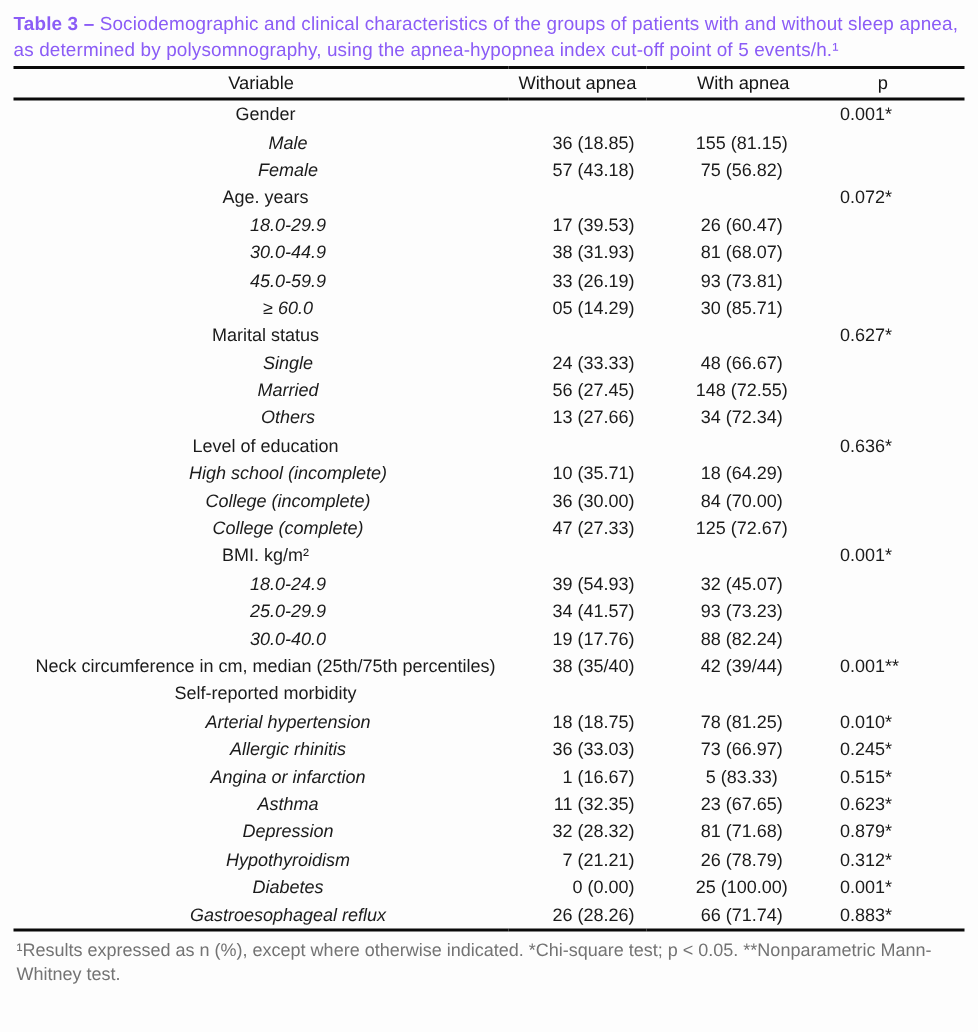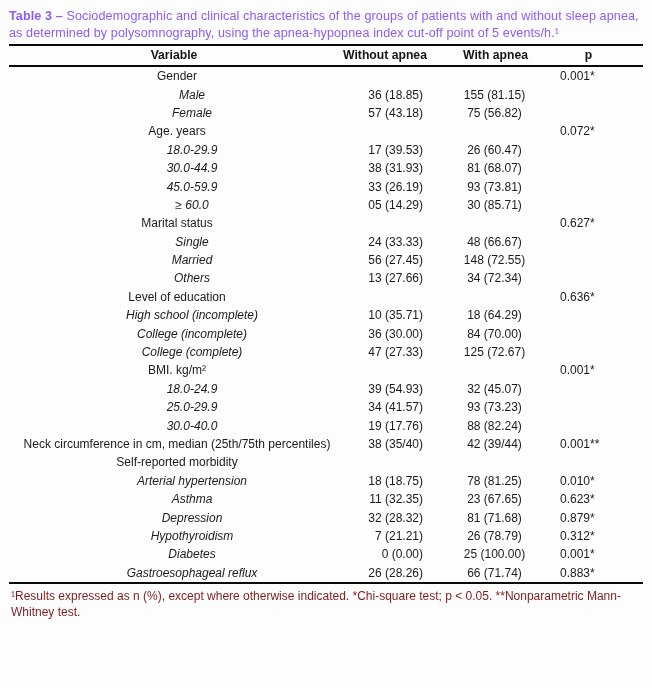--- a/index.html
+++ b/index.html
@@ -27,21 +27,21 @@
     table-layout:fixed;
     margin-top:3px;
     border-top:2px solid #0a0a0a;
   }
   col.c1{width:330px;}
   col.c2{width:92px;}
   col.c3{width:129px;}
   col.c4{width:83px;}
 
   thead th{
-    font-weight:700;
+    font-weight:400;
     font-size:12.2px;
     padding:2px 0 3px 0;
     border-bottom:2px solid #0a0a0a;
     text-align:center;
     color:#161616;
   }
   thead th.ph{padding-right:26px;}
 
   tbody td{
     font-size:12px;
@@ -56,21 +56,21 @@
   td.n2{text-align:right;padding-right:8px;}
   td.n3{text-align:center;padding-right:2px;}
   td.pval{padding-right:30px;}
   tbody{border-bottom:2px solid #0a0a0a;}
 
   .footnote{
     font-size:12px;
     line-height:16px;
     margin-top:4px;
     padding:0 2px;
-    color:#7f1d1d;
+    color:#737373;
   }
 </style>
 </head>
 <body>
 
 <div class="page">
 
   <div class="title">
     <span class="title-bold">Table 3 –</span><span> Sociodemographic and clinical characteristics of the groups of patients with and without sleep apnea, as determined by polysomnography, using the apnea-hypopnea index cut-off point of 5 events/h.¹</span>
   </div>
@@ -223,20 +223,32 @@
           <td class="n3"></td>
           <td class="pval"></td>
         </tr>
         <tr>
           <td class="var indent">Arterial hypertension</td>
           <td class="n2">18 (18.75)</td>
           <td class="n3">78 (81.25)</td>
           <td class="pval">0.010*</td>
         </tr>
         <tr>
+          <td class="var indent">Allergic rhinitis</td>
+          <td class="n2">36 (33.03)</td>
+          <td class="n3">73 (66.97)</td>
+          <td class="pval">0.245*</td>
+        </tr>
+        <tr>
+          <td class="var indent">Angina or infarction</td>
+          <td class="n2">1 (16.67)</td>
+          <td class="n3">5 (83.33)</td>
+          <td class="pval">0.515*</td>
+        </tr>
+        <tr>
           <td class="var indent">Asthma</td>
           <td class="n2">11 (32.35)</td>
           <td class="n3">23 (67.65)</td>
           <td class="pval">0.623*</td>
         </tr>
         <tr>
           <td class="var indent">Depression</td>
           <td class="n2">32 (28.32)</td>
           <td class="n3">81 (71.68)</td>
           <td class="pval">0.879*</td>

